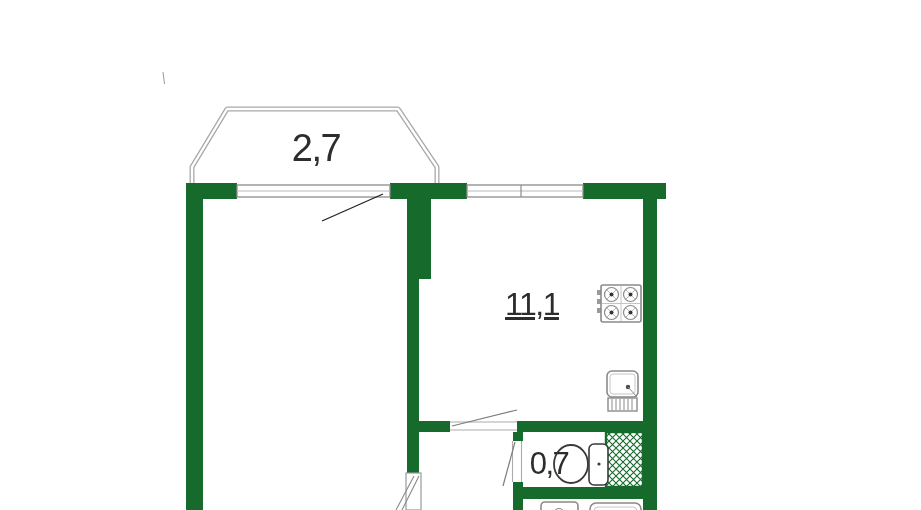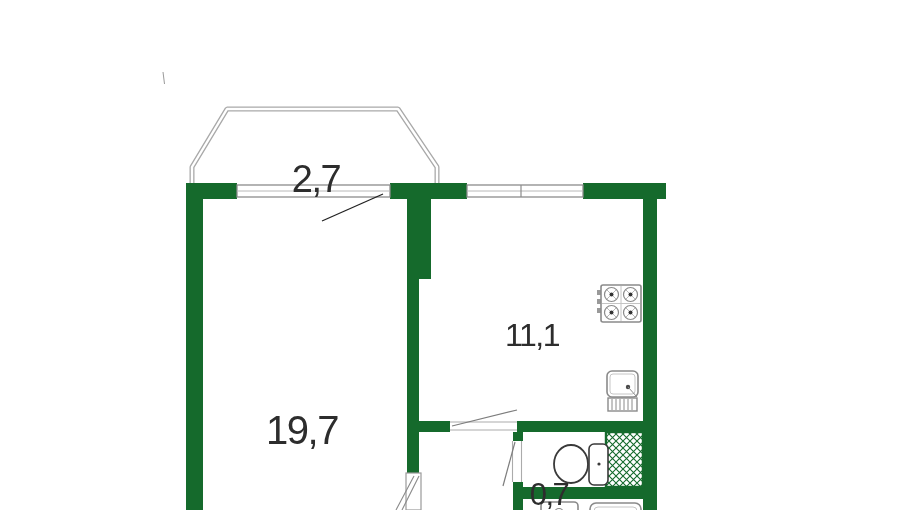--- a/index.html
+++ b/index.html
@@ -14,25 +14,24 @@
   .wall{fill:var(--wall,#156a2c);stroke:none;}
   .wline{stroke:var(--wall,#156a2c);}
   .lbl{
     position:absolute;
     transform:translate(-50%,-50%);
     color:var(--label,#2d2d2d);
     letter-spacing:-1.5px;
     white-space:nowrap;
     line-height:1;
     z-index:5;
-    margin-top:31px;
   }
   .lbl-balcony{font-size:38px;}
   .lbl-living{font-size:40px;}
-  .lbl-kitchen{font-size:32px;}
+  .lbl-kitchen{font-size:32px;text-decoration:underline;}
   .lbl-wc{font-size:31px;}
 </style>
 </head>
 <body>
 
 <div class="stage">
 
   <svg width="921" height="510" viewBox="0 0 921 510">
     <defs>
       <pattern id="hatch" patternUnits="userSpaceOnUse" width="7" height="7">
@@ -136,17 +135,16 @@
       <circle cx="559" cy="513" r="4.5" fill="none" stroke="#8a8a8a" stroke-width="1.2"></circle>
     </g>
 
     <g>
       <rect x="590" y="503" width="51" height="15" rx="6" fill="#ffffff" stroke="#8a8a8a" stroke-width="1.6"></rect>
       <rect x="594" y="507" width="43" height="11" rx="4" fill="none" stroke="#c6c6c6" stroke-width="1"></rect>
     </g>
   </svg>
 
   <div class="lbl lbl-balcony" style="left:316px;top:148px;">2,7</div>
-  <div class="lbl lbl-living" style="left:302px;top:399px;">19,7</div>
   <div class="lbl lbl-kitchen" style="left:532px;top:304px;">11,1</div>
   <div class="lbl lbl-wc" style="left:549px;top:463px;">0,7</div>
 
 </div>
 
 </body></html>

